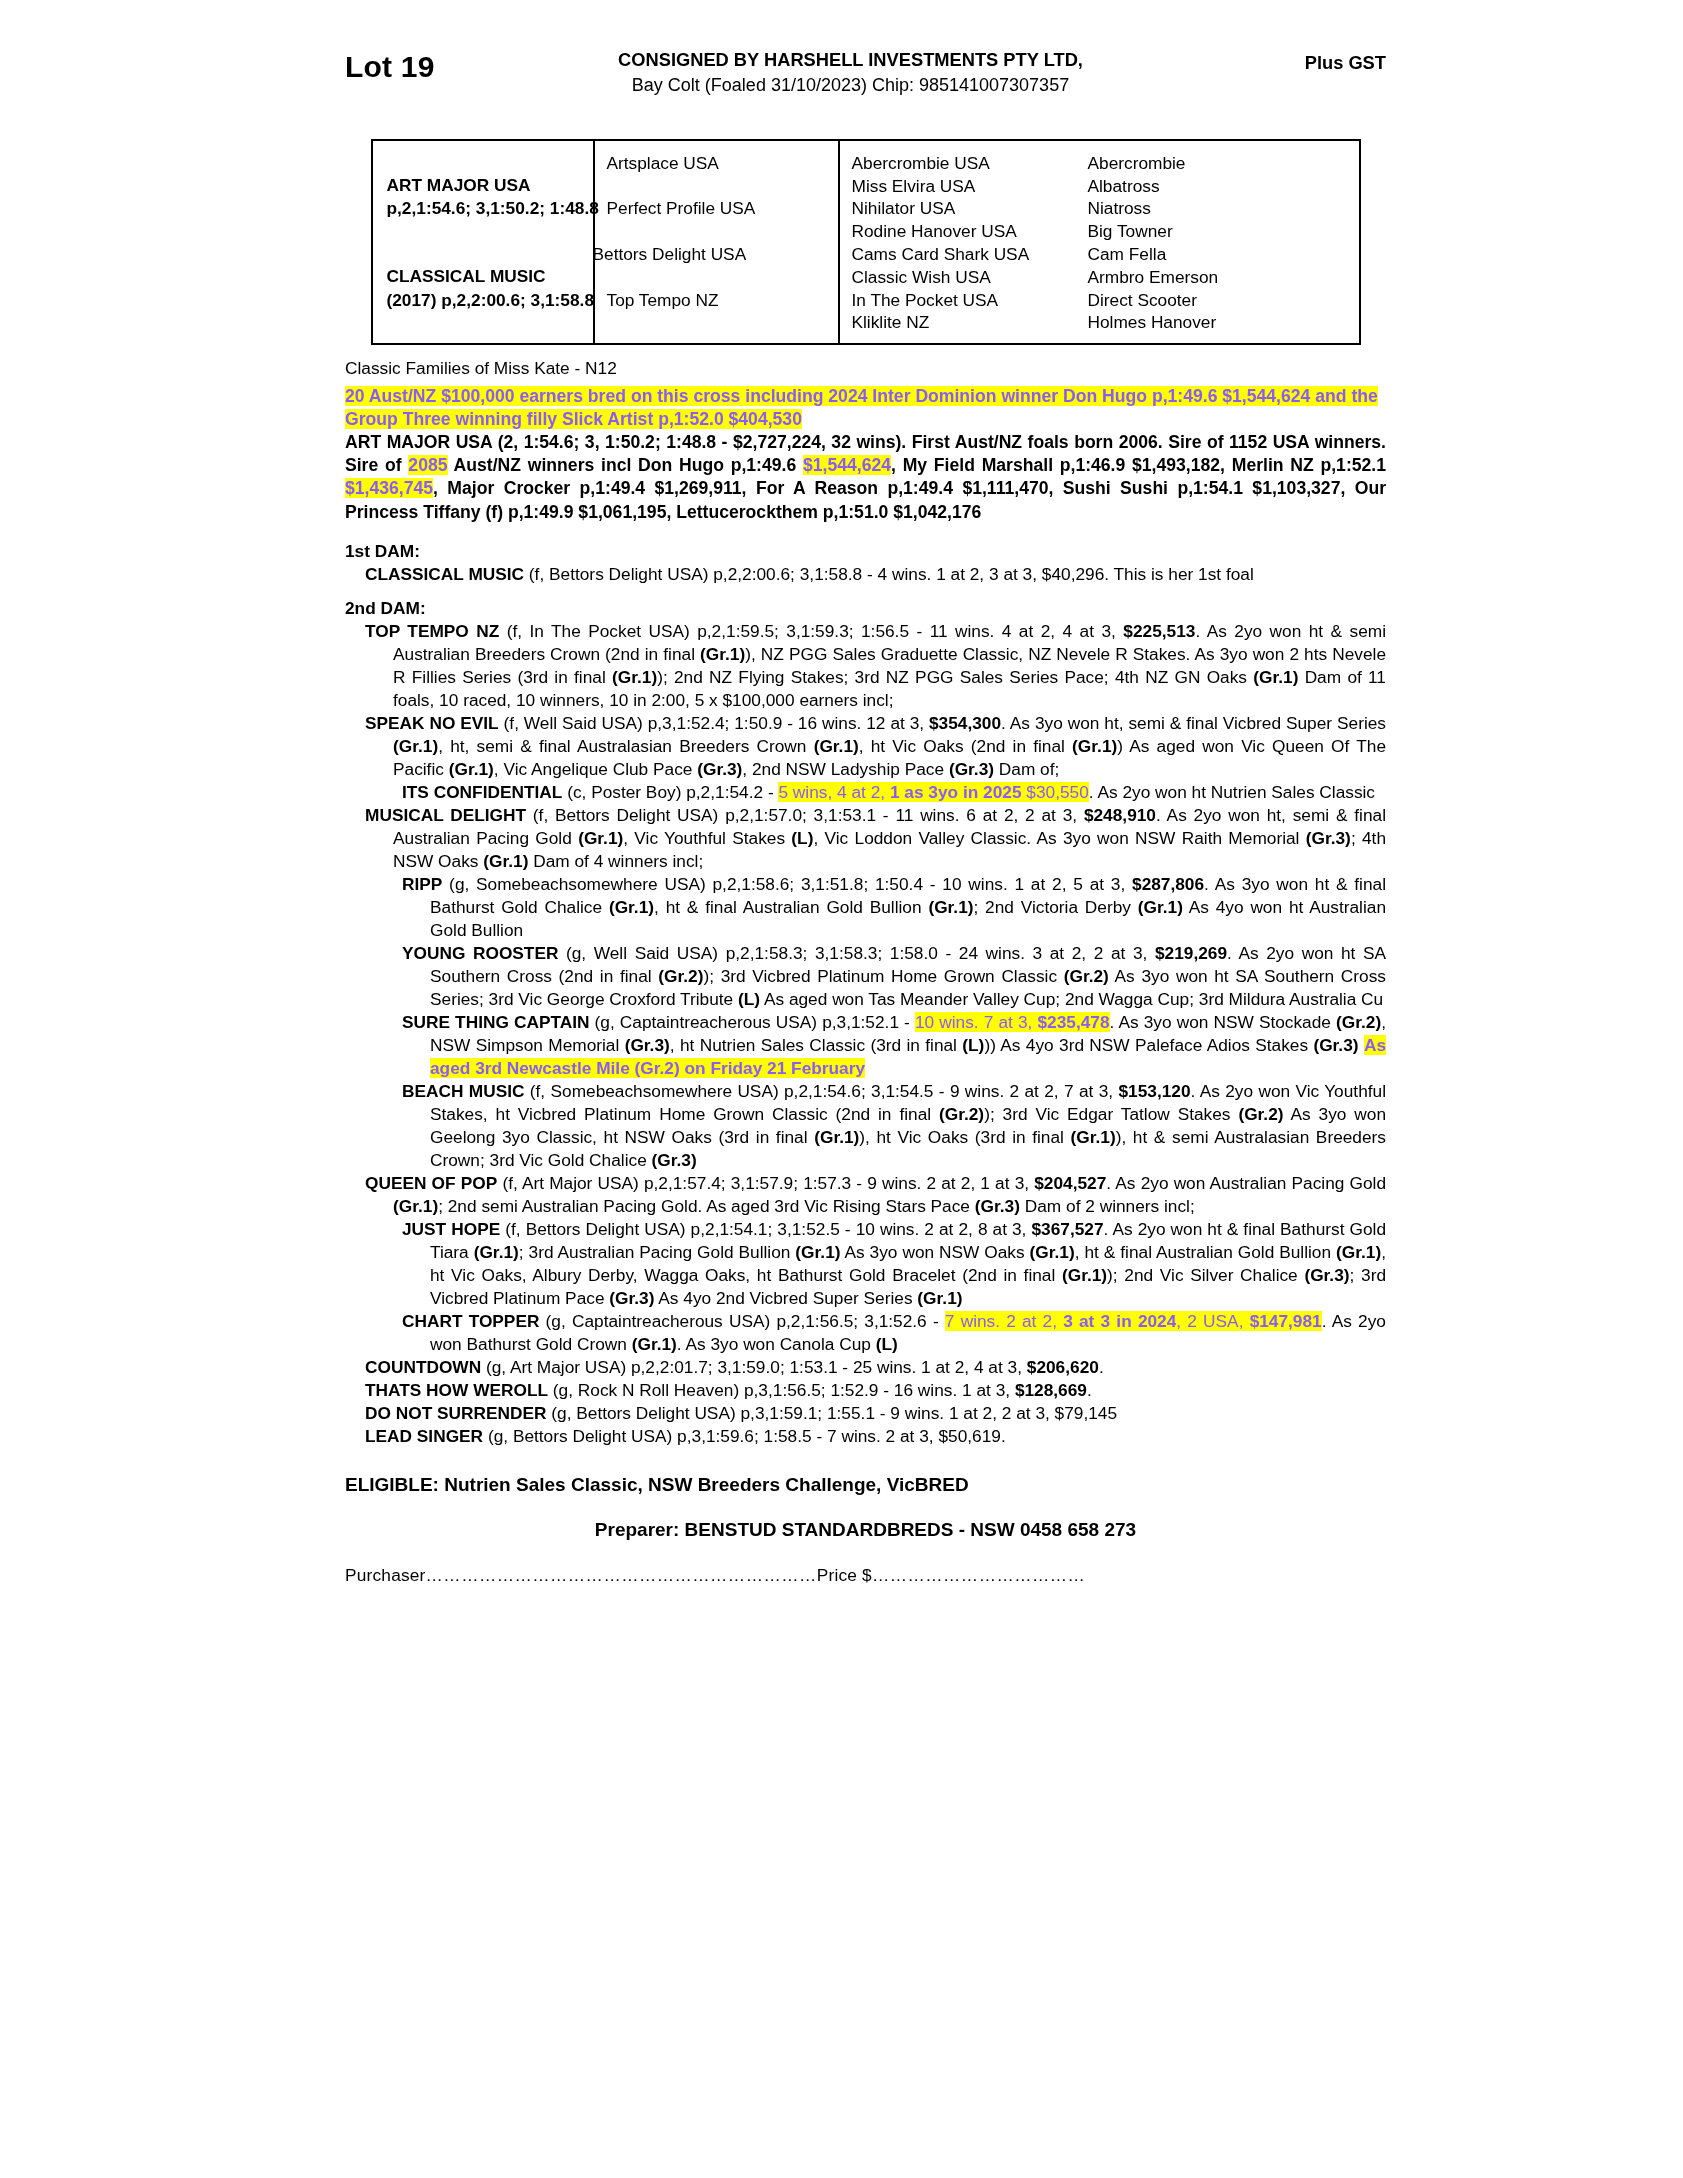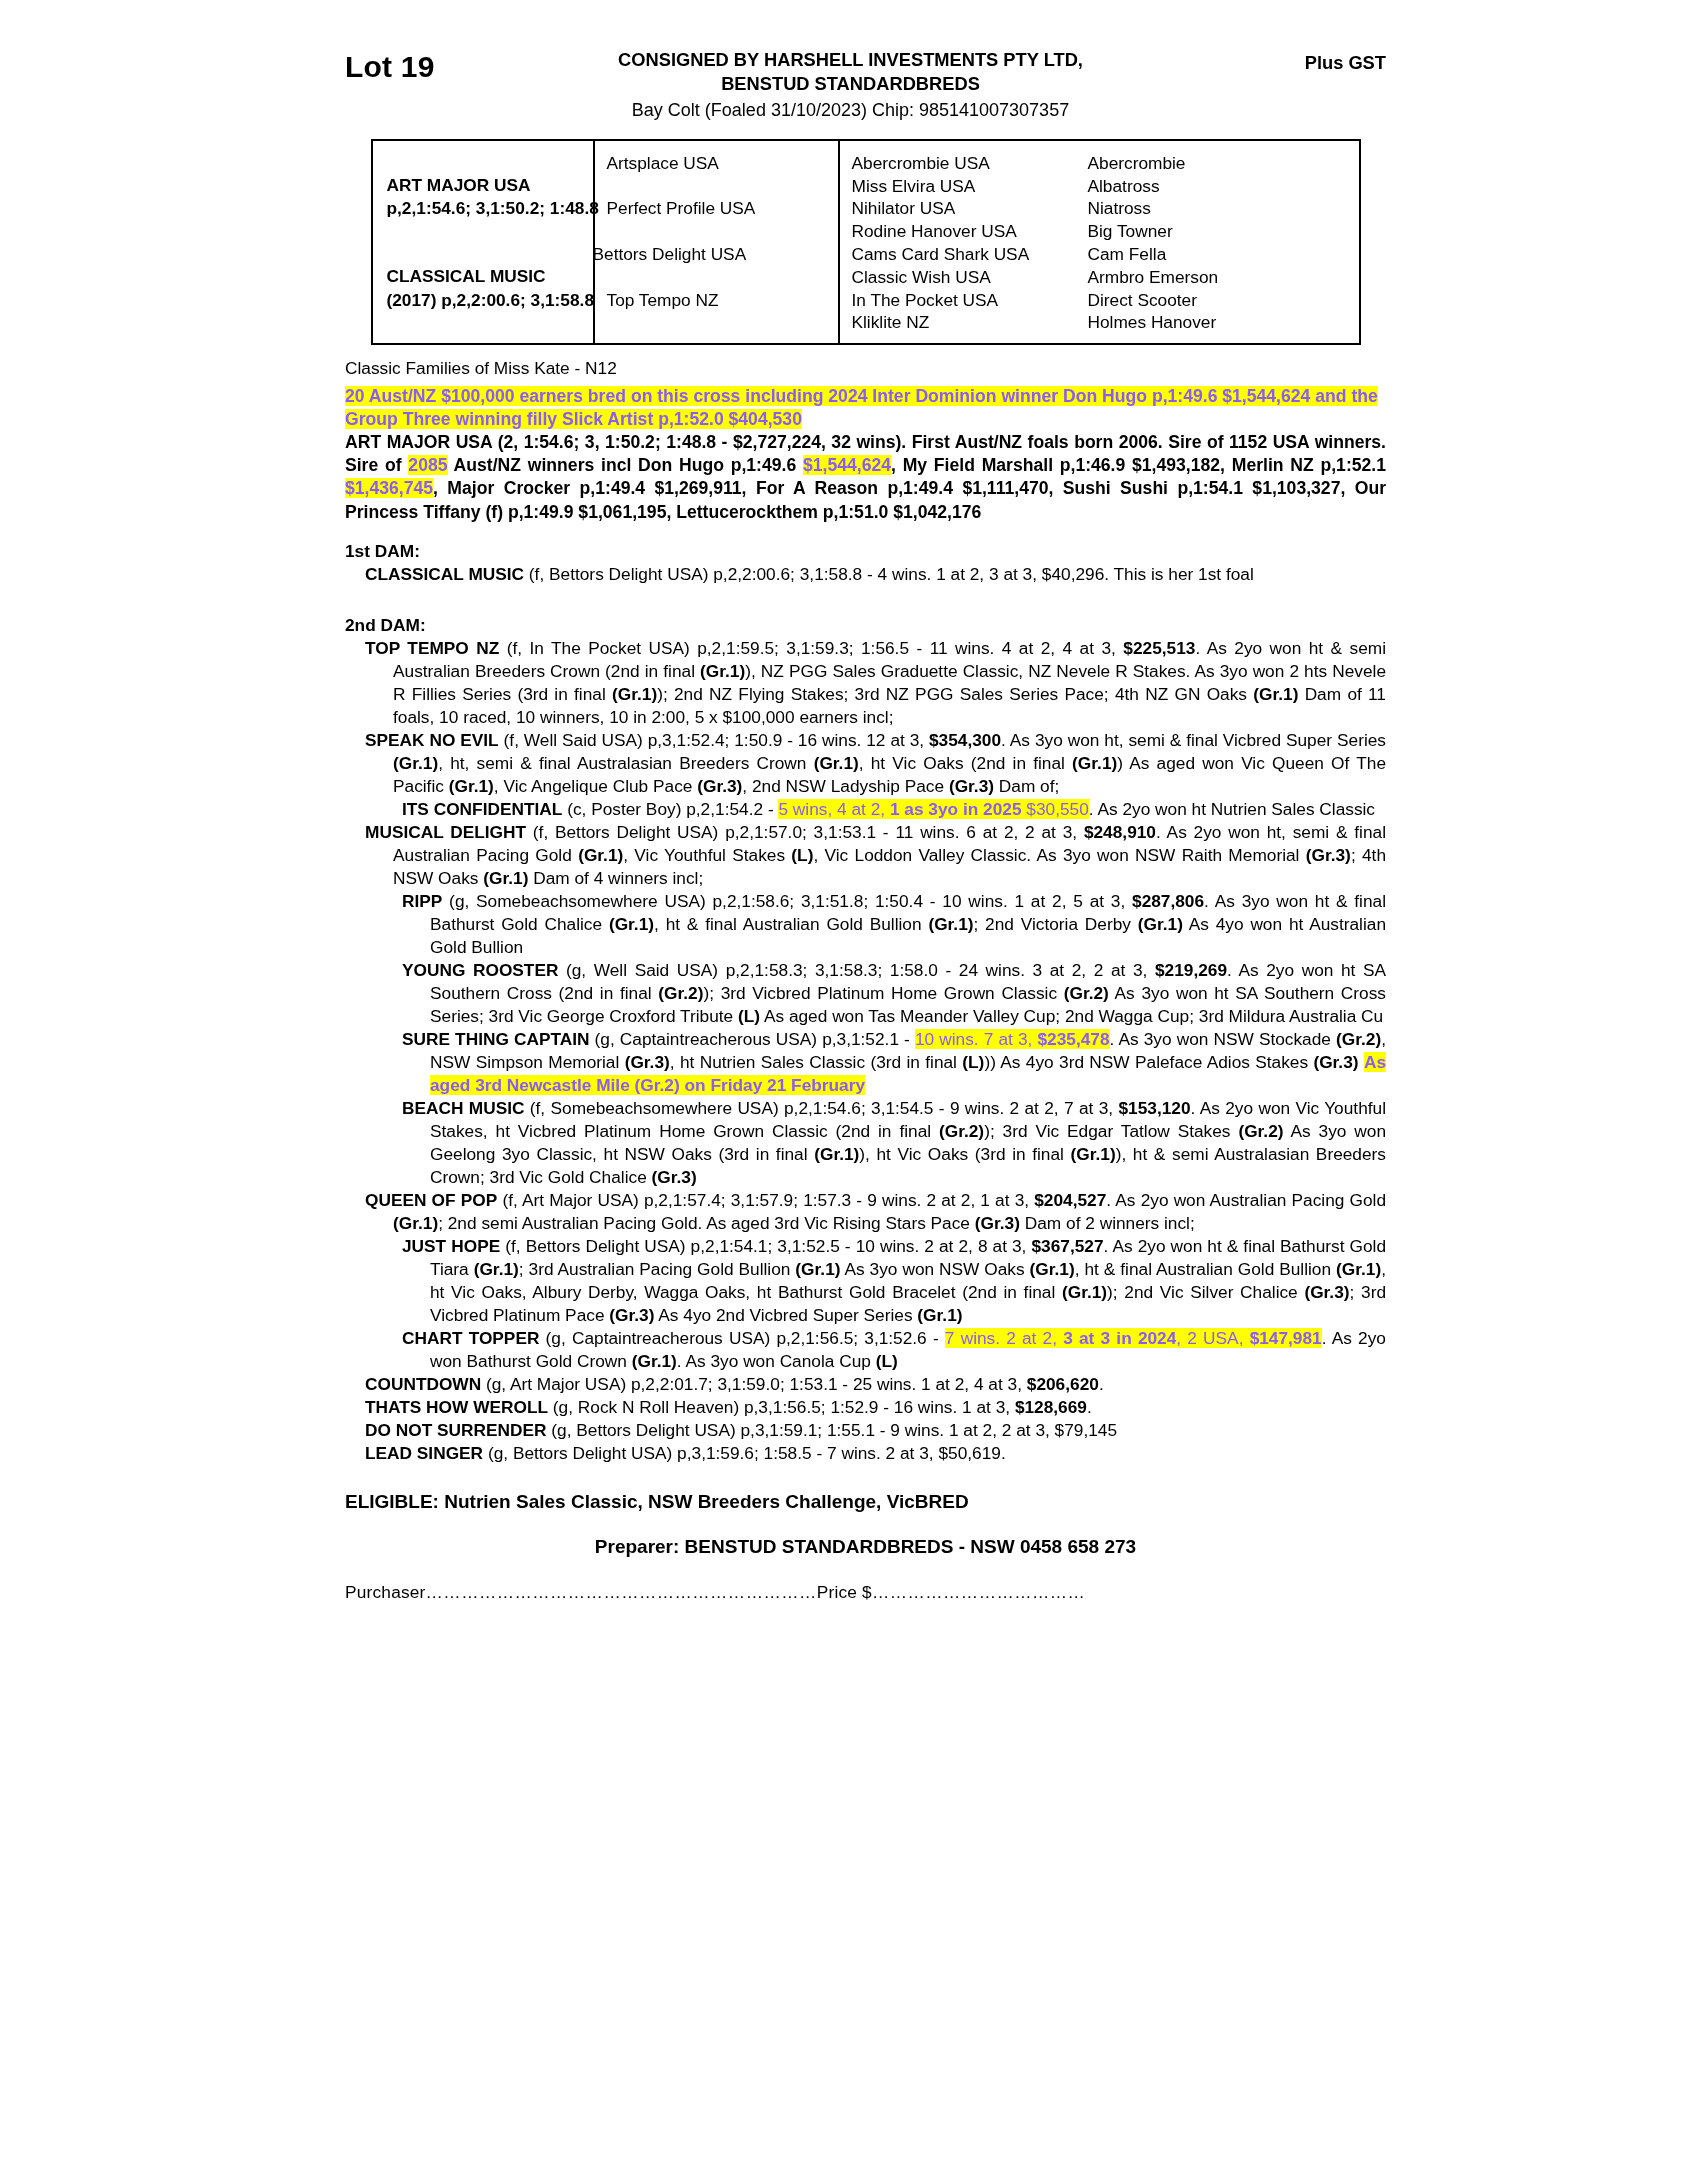--- a/index.html
+++ b/index.html
@@ -95,21 +95,21 @@
     font-size: 17.6px;
     line-height: 1.33;
     text-align: justify;
   }
   .damhead {
     margin-top: 16px;
     font-weight: bold;
     font-size: 17.3px;
   }
   .damhead2 {
-    margin-top: 28px;
+    margin-top: 11px;
     font-weight: bold;
     font-size: 17.3px;
   }
   .lvl1 {
     margin-top: 2px;
     padding-left: 10px;
     text-indent: 0;
     font-size: 17.3px;
     line-height: 1.33;
     text-align: justify;
@@ -152,21 +152,20 @@
 </head>
 <body>
 
 <div class="page">
 
   <div class="header">
     <div class="lot">Lot 19</div>
     <div class="plusgst">Plus GST</div>
     <div class="consign">
       <div>CONSIGNED BY HARSHELL INVESTMENTS PTY LTD,</div>
-      <div>BENSTUD STANDARDBREDS</div>
     </div>
     <div class="foaled">Bay Colt (Foaled 31/10/2023) Chip: 985141007307357</div>
   </div>
 
   <div class="ped">
     <div class="vline v1"></div>
     <div class="vline v2"></div>
 
     <div class="ped-row b" style="left:14px; top:34px;">ART MAJOR USA</div>
     <div class="ped-row b" style="left:14px; top:57px;">p,2,1:54.6; 3,1:50.2; 1:48.8</div>

